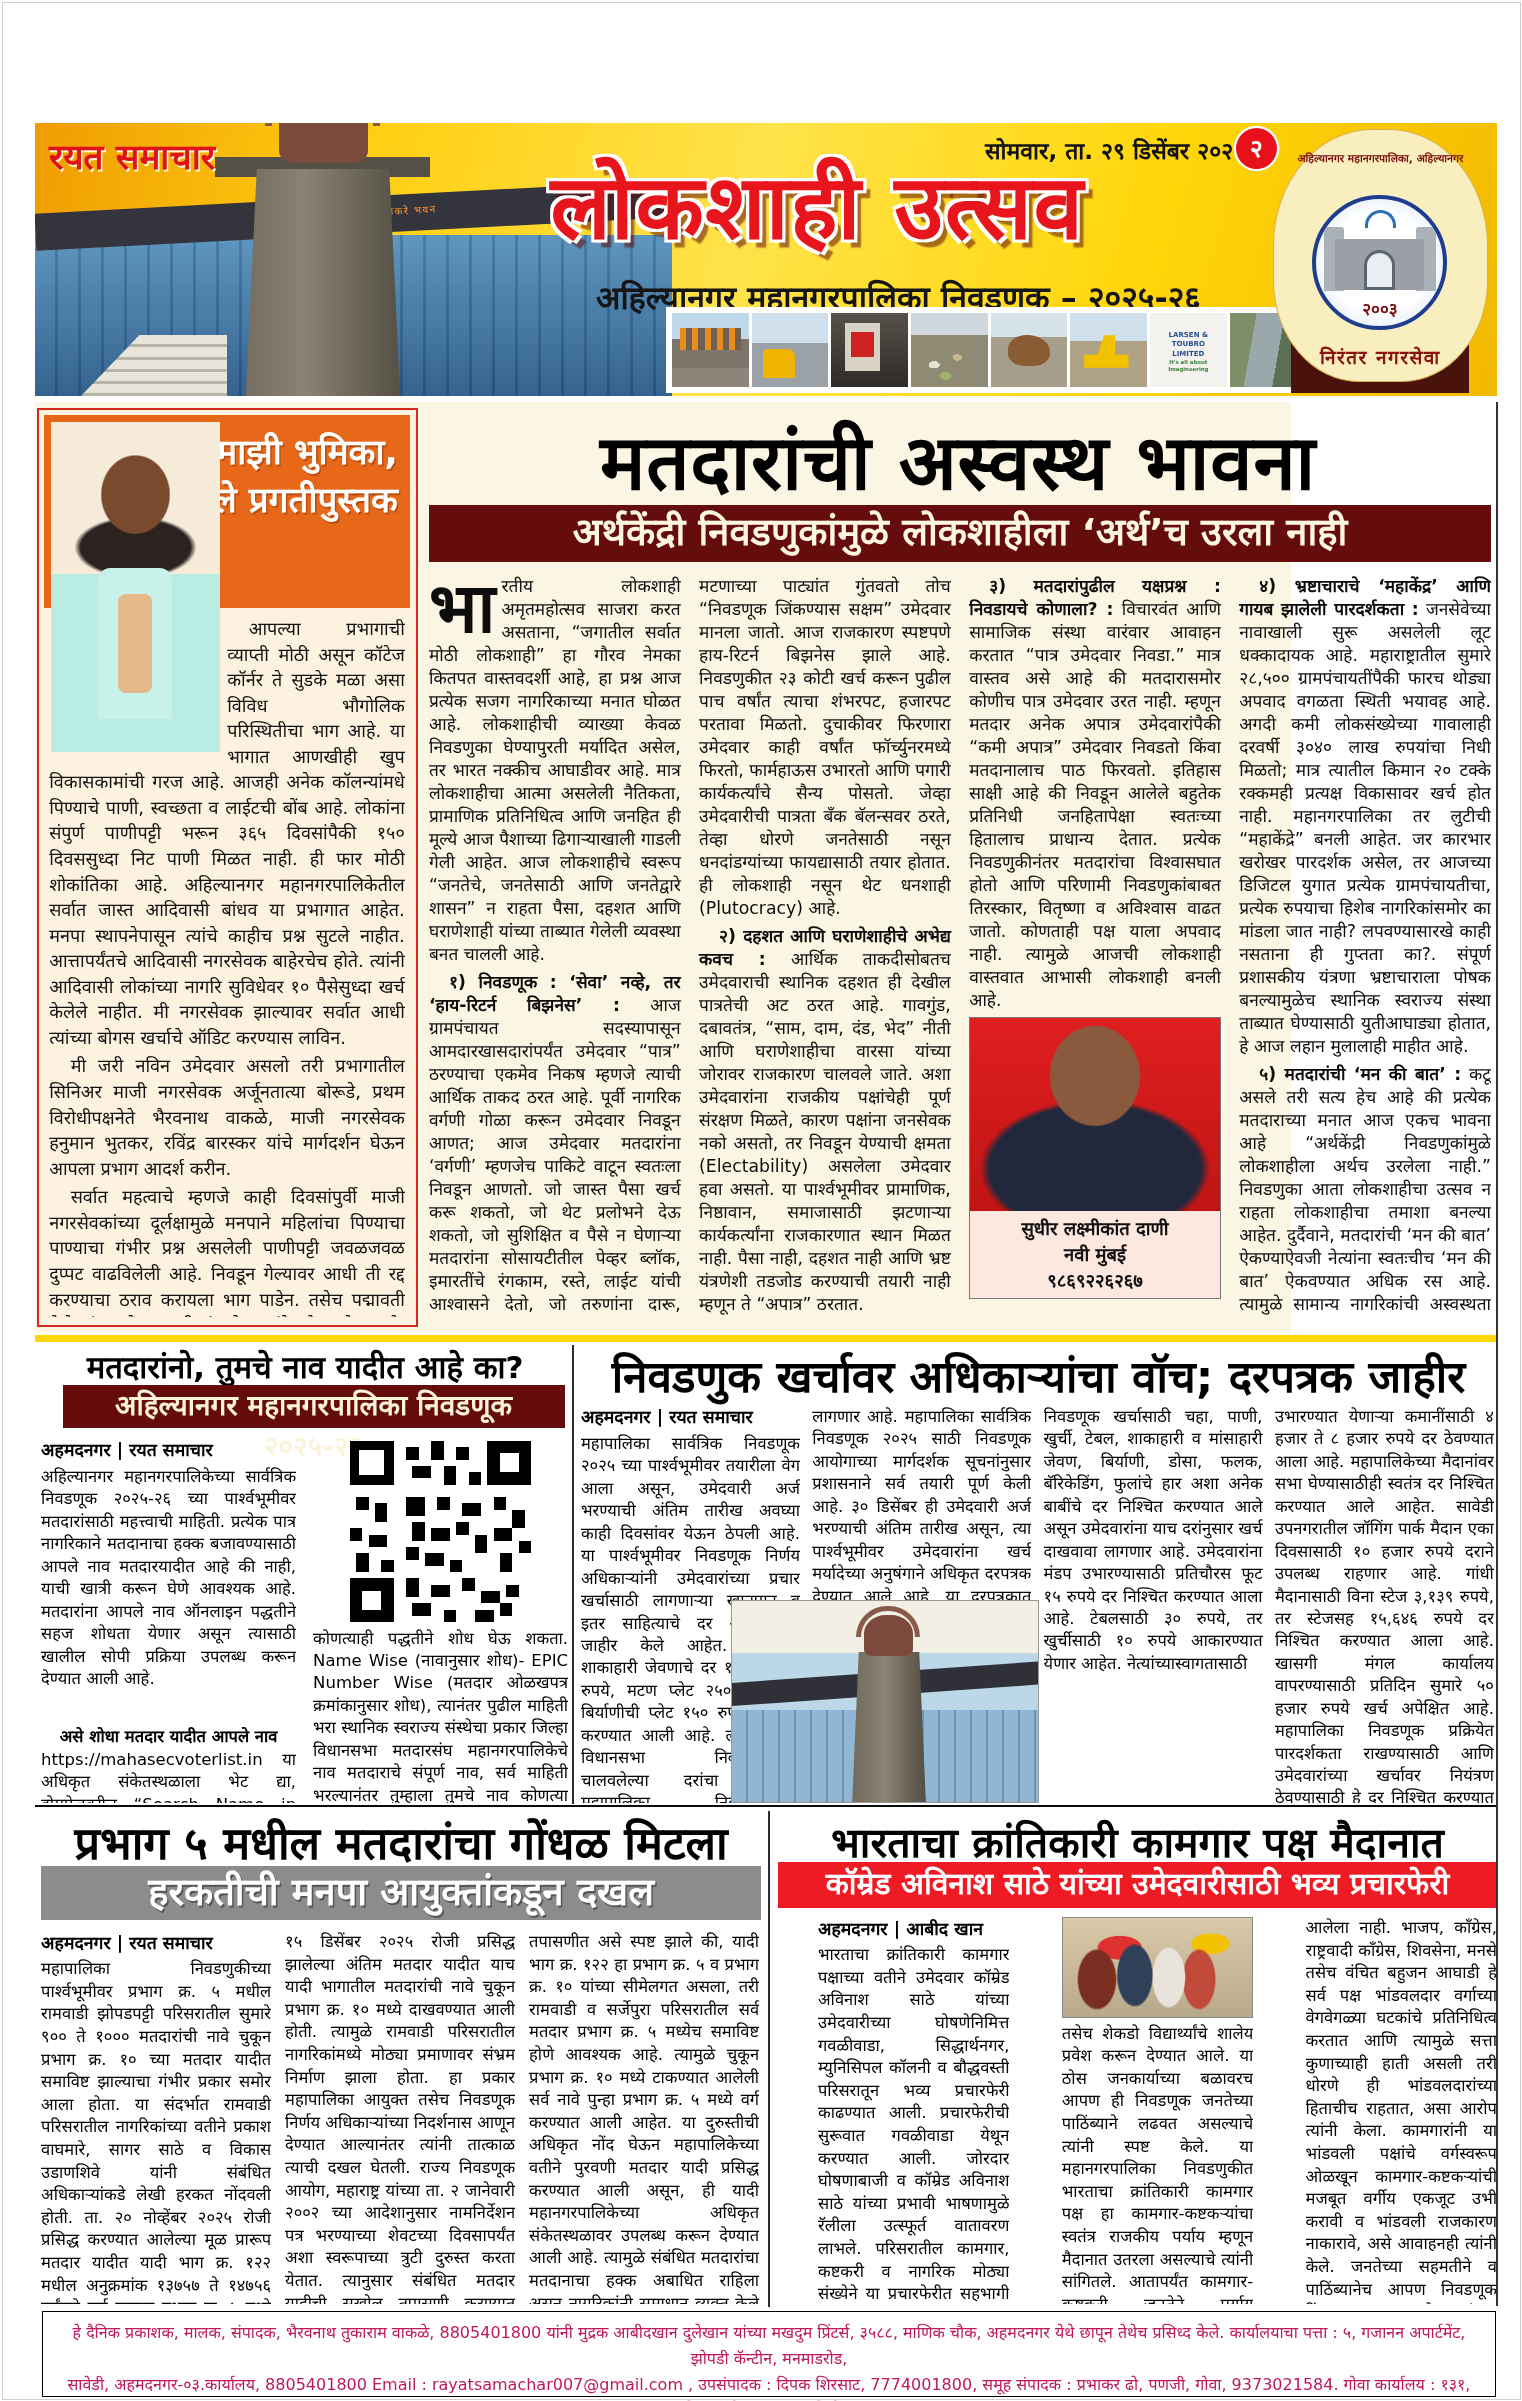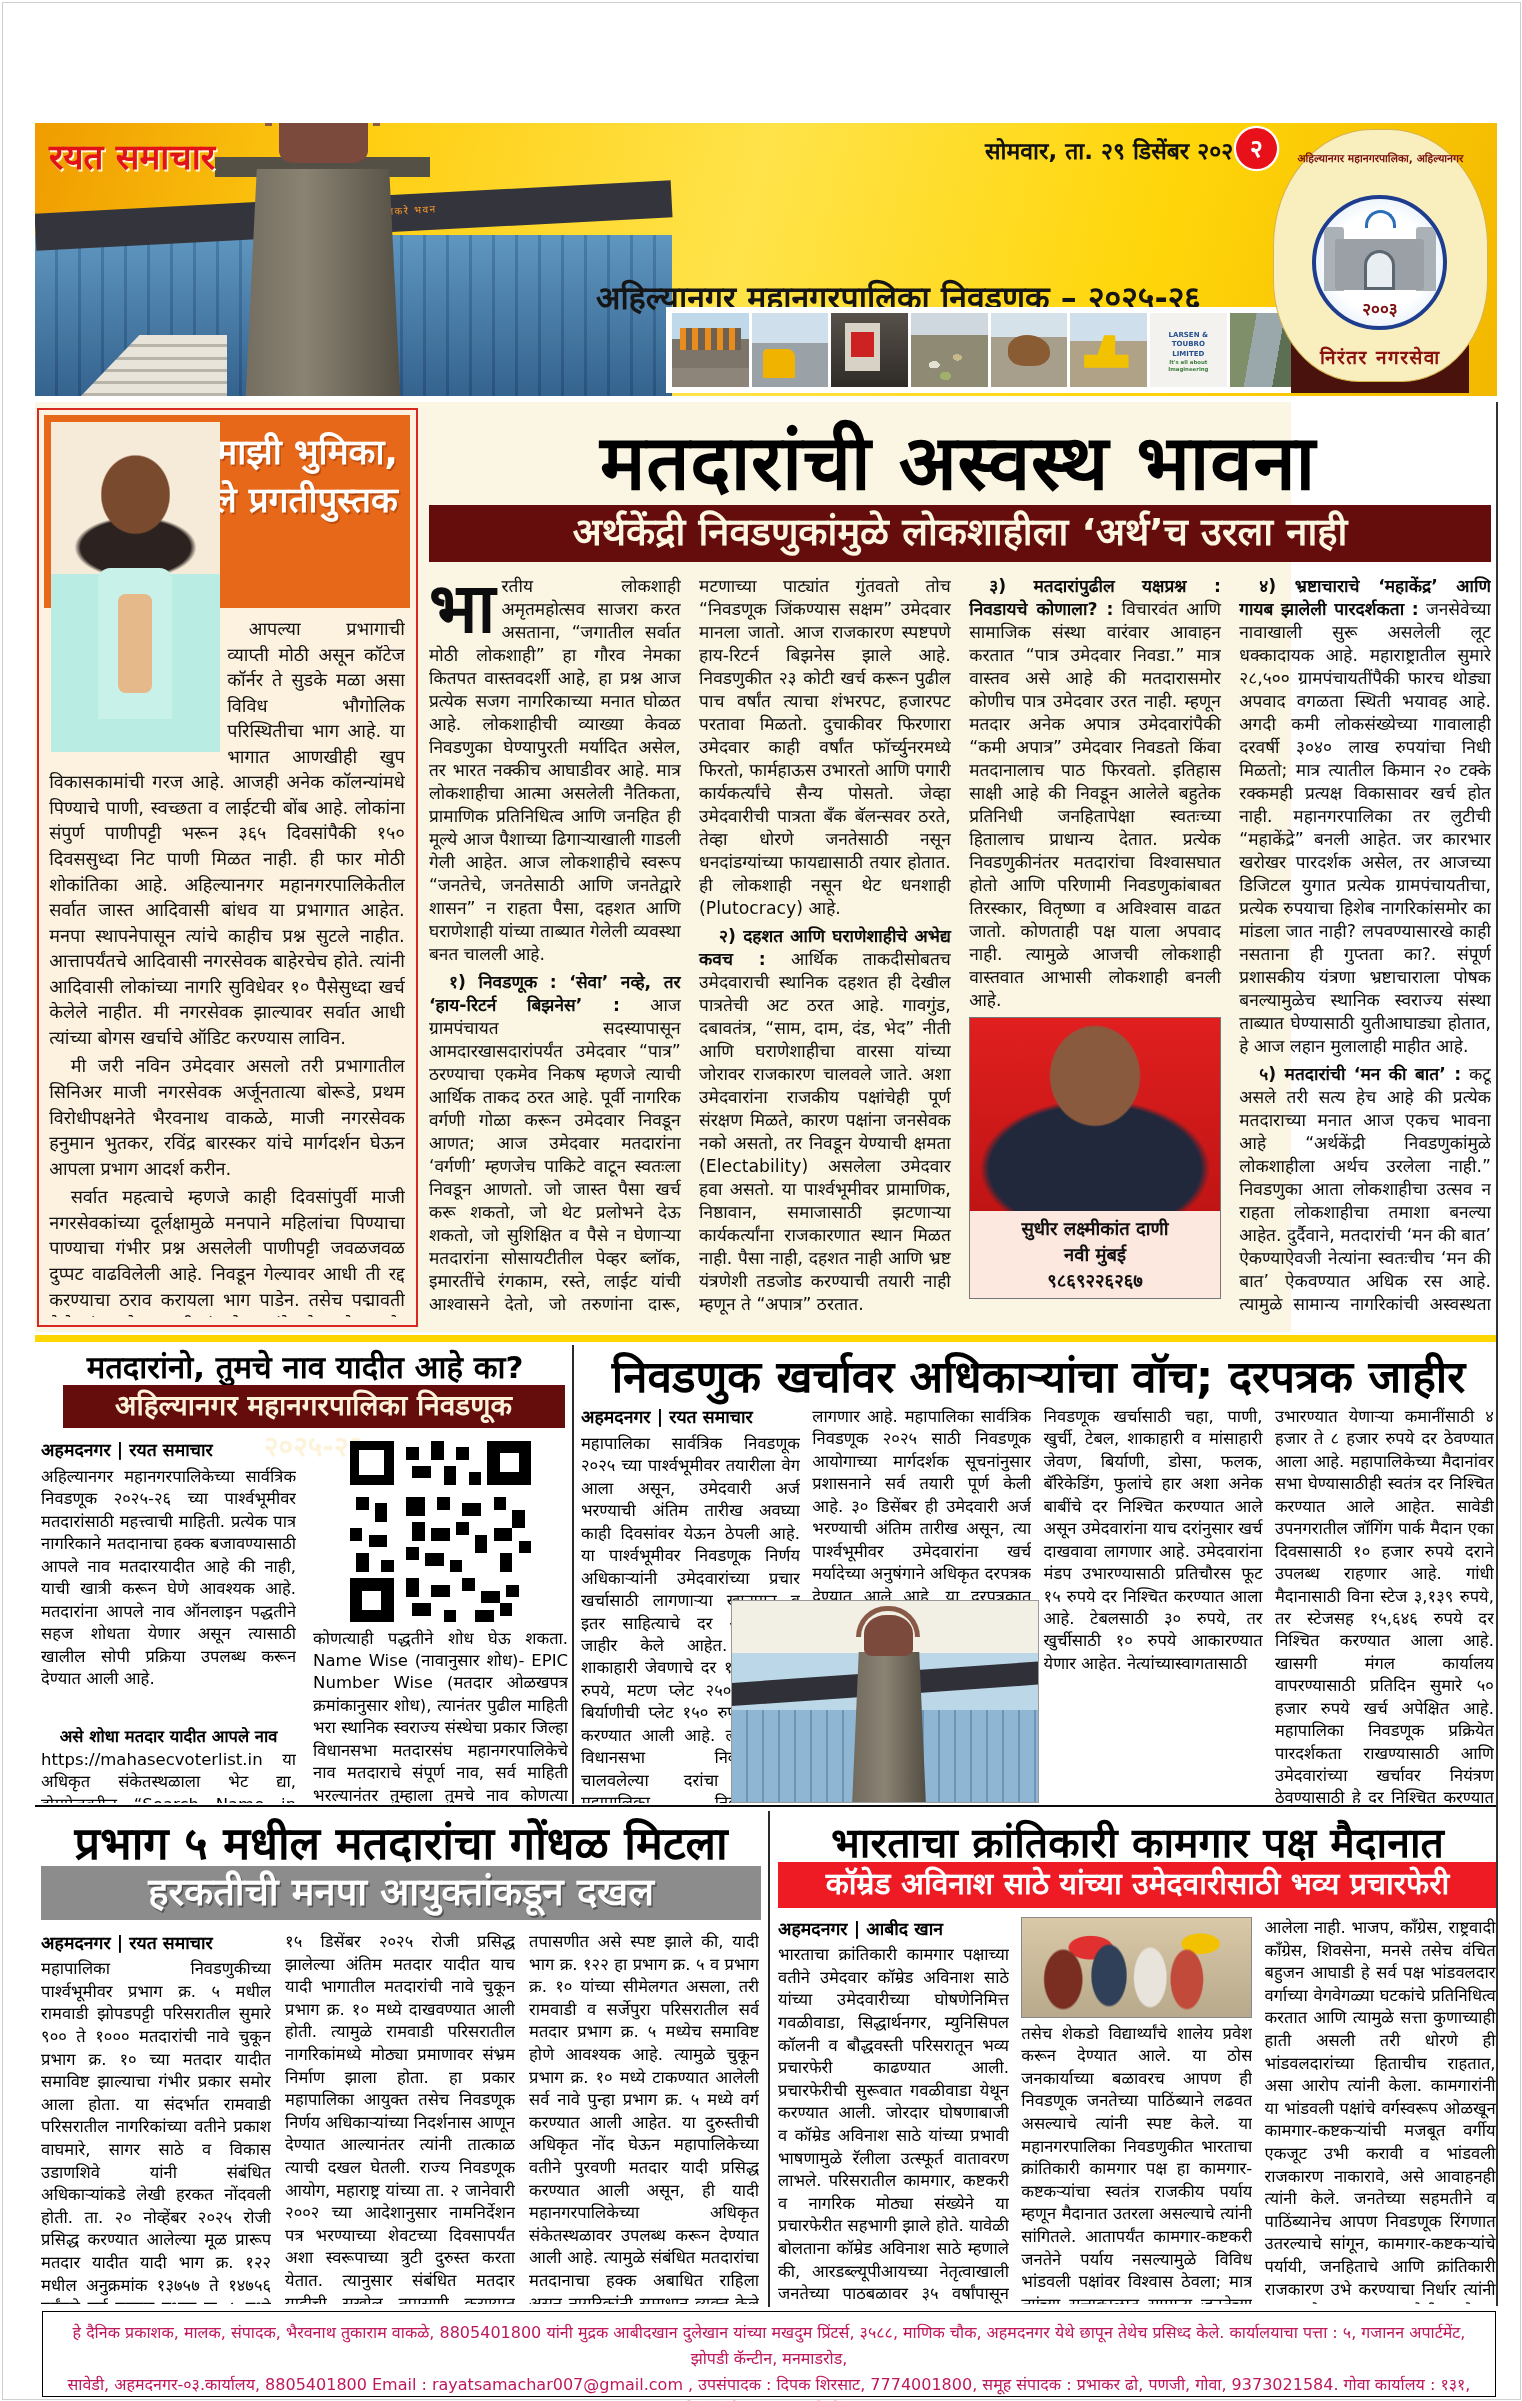--- a/index.html
+++ b/index.html
@@ -117,21 +117,21 @@
   .s3l { position:absolute; left:6.1px; top:0; width:720px; height:496px; }
   .s3l-head { position:absolute; left:0; top:0; width:100%; text-align:center; font-size:45px; font-weight:800; }
   .s3l-bar { position:absolute; left:0; top:55px; width:100%; height:54px; background:#8c8c8c; color:#fff; text-align:center; font-size:38px; font-weight:600; line-height:52px; text-shadow:1.5px 1.5px 0 #555; }
   .s3l-cols { position:absolute; left:0; top:120px; bottom:3.1px; width:100%; display:flex; gap:14px; }
   .s3col { width:230px; font-size:16.5px; line-height:1.37; text-align:justify; overflow:hidden; }
   .s3vrule { position:absolute; left:733px; top:0; width:1.5px; height:496px; background:#2a2a2a; }
   .s3r { position:absolute; left:743px; top:0; width:719px; height:496px; }
   .s3r-head { position:absolute; left:0; top:1.5px; width:100%; text-align:center; font-size:41px; font-weight:800; }
   .s3r-bar { position:absolute; left:0; top:51px; width:100%; height:46px; background:#ee1b24; color:#fff; text-align:center; font-size:30px; font-weight:700; line-height:44px; }
   .s3r-cols { position:absolute; left:0; top:106px; bottom:3.1px; width:100%; display:flex; gap:12.3px; }
-  .s3rcol { width:231px; font-size:16.5px; line-height:1.37; text-align:justify; overflow:hidden; }
+  .s3rcol { width:231px; font-size:16.5px; line-height:1.37; text-align:justify; overflow:hidden;margin-left:40px; }
   .rallyphoto { width:100%; height:101px; margin-bottom:4.6px; border:0.8px solid #888;
     background:radial-gradient(20px 31px at 18% 62%,#7a2e22 92%,transparent),radial-gradient(18.4px 32px at 38% 58%,#304058 92%,transparent),radial-gradient(17px 31px at 56% 60%,#e8e4dc 92%,transparent),radial-gradient(17px 31px at 72% 62%,#c24a3a 92%,transparent),radial-gradient(23px 12.3px at 30% 30%,#e03030 92%,transparent),radial-gradient(20px 10.7px at 78% 26%,#f2c100 92%,transparent),linear-gradient(#d9c9a8,#b8a98c); }
 
   
   .footer { position:absolute; left:42px; top:2311px; width:1454px; height:86px; border:1.5px solid #000; background:#fff;
     padding:7.7px 15.3px; text-align:center; font-size:16px; line-height:1.62; color:#be185d; }
   .edge-r { position:absolute; left:1496px; top:402px; width:1.5px; height:1904px; background:#333; }
   .pframe { position:absolute; left:1.5px; top:1.5px; right:1.5px; bottom:1.5px; border:0.8px solid #cfcfcf; pointer-events:none; }
 </style>
 </head>
@@ -145,20 +145,21 @@
       <div class="glass"></div>
         <div class="roof"></div>
       <div class="roofsign">हिंदुहृदय सम्राट बाळासाहेब ठाकरे भवन</div>
       <div class="towercap"></div>
         <div class="tower"></div>
       <div class="arch"></div>
         <div class="statue"></div>
         <div class="steps"></div>
     </div>
     <div class="nameplate">रयत समाचार</div>
+    <div class="m-title">लोकशाही उत्सव</div>
     <div class="m-sub">अहिल्यानगर महानगरपालिका निवडणूक – २०२५-२६</div>
     <div class="m-date">सोमवार, ता. २९ डिसेंबर २०२५</div>
     <div class="pgnum">२</div>
     <div class="strip">
       <div class="t t1"></div>
       <div class="t t2"></div>
       <div class="t t3"></div>
       <div class="t t4"></div>
       <div class="t t5"></div>
       <div class="t t6"></div>

